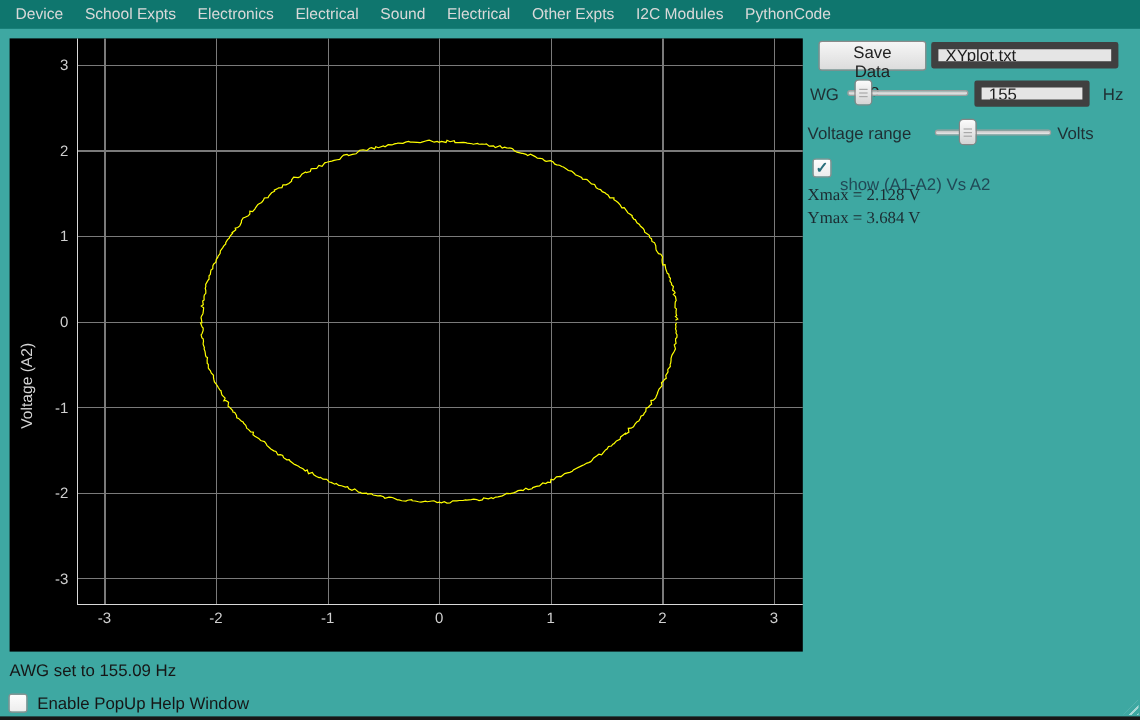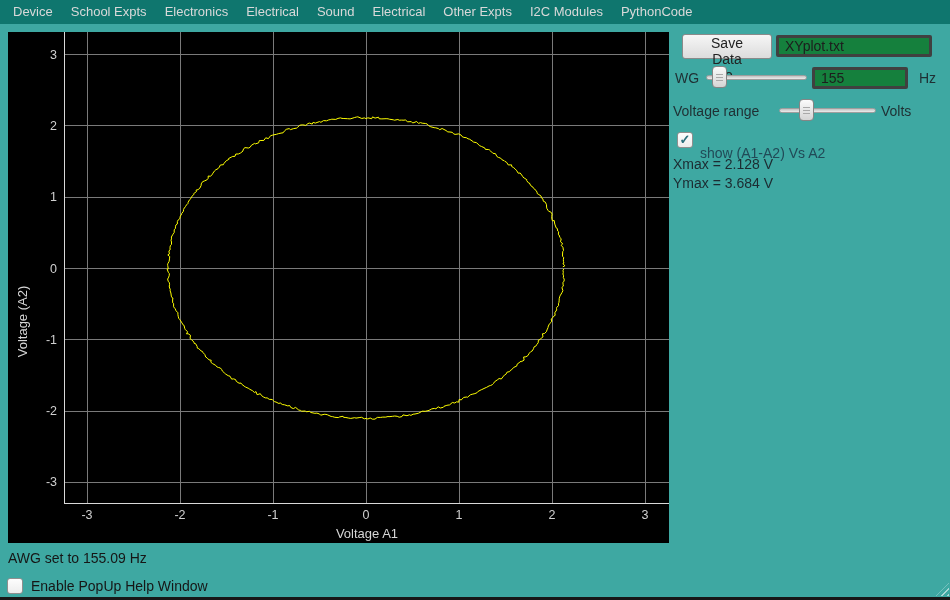--- a/index.html
+++ b/index.html
@@ -36,21 +36,21 @@
   }
   
   .abs { position:absolute; }
   .btn {
     background:linear-gradient(#f6f6f6,#dcdcdc);
     border:1px solid #8a8a8a; border-radius:3px;
     font-size:14px; color:#222; font-family:inherit;
     height:25px; padding:0 23px; cursor:default;
   }
   .entry {
-    background:#15803d; border:3px solid #404040; border-radius:2px;
+    background:#e5e5e5; border:6px solid #404040; border-radius:2px;
     font-size:14px; color:#1d1d1d; font-family:inherit;
     height:22px; padding:0 6px; outline:none;
   }
   .plabel { font-size:14px; color:#1f2f33; white-space:nowrap; }
   .slider { position:absolute; height:22px; }
   .slider .track {
     position:absolute; left:0; right:0; top:9px; height:5px; border-radius:3px;
     background:linear-gradient(#c2c2c2,#ececec);
     border:1px solid #9e9e9e;
   }
@@ -63,21 +63,21 @@
     content:""; position:absolute; left:3px; right:3px; top:7px; height:1px;
     background:#a9a9a9; box-shadow:0 3px 0 #a9a9a9, 0 6px 0 #a9a9a9;
   }
   .checkbox {
     display:inline-block; width:16px; height:16px; border-radius:3px;
     background:linear-gradient(#fdfdfd,#ededed); border:1px solid #8f8f8f;
     text-align:center; line-height:14px; font-size:13px; font-weight:bold;
     color:#2a6f7c; vertical-align:middle;
   }
   .cb-label { font-size:14px; color:#214a57; }
-  .value-text { font-size:14px; color:#1c2b31; }
+  .value-text { font-size:14px; color:#1c2b31;font-family:Liberation Serif, serif; }
   .status-text { font-size:14px; color:#161616; }
   
   .bottom-strip {
     position:absolute; left:0; bottom:0; width:950px; height:3px; background:#171717;
   }
   .grip {
     position:absolute; right:1px; bottom:4px; width:13px; height:13px;
     background:repeating-linear-gradient(-45deg, rgba(255,255,255,.55) 0 1.5px, transparent 1.5px 4.5px);
     clip-path:polygon(100% 0, 100% 100%, 0 100%);
   }
@@ -124,21 +124,20 @@
       <text x="637" y="487" fill="#d0d0d0" font-size="12.5" text-anchor="middle" font-family="&quot;Liberation Sans&quot;, sans-serif">3</text>
       <text x="49" y="26.600000000000023" fill="#d0d0d0" font-size="12.5" text-anchor="end" font-family="&quot;Liberation Sans&quot;, sans-serif">3</text>
       <text x="49" y="97.9" fill="#d0d0d0" font-size="12.5" text-anchor="end" font-family="&quot;Liberation Sans&quot;, sans-serif">2</text>
       <text x="49" y="169.2" fill="#d0d0d0" font-size="12.5" text-anchor="end" font-family="&quot;Liberation Sans&quot;, sans-serif">1</text>
       <text x="49" y="240.5" fill="#d0d0d0" font-size="12.5" text-anchor="end" font-family="&quot;Liberation Sans&quot;, sans-serif">0</text>
       <text x="49" y="311.8" fill="#d0d0d0" font-size="12.5" text-anchor="end" font-family="&quot;Liberation Sans&quot;, sans-serif">-1</text>
       <text x="49" y="383.1" fill="#d0d0d0" font-size="12.5" text-anchor="end" font-family="&quot;Liberation Sans&quot;, sans-serif">-2</text>
       <text x="49" y="454.4" fill="#d0d0d0" font-size="12.5" text-anchor="end" font-family="&quot;Liberation Sans&quot;, sans-serif">-3</text>
       <polyline points="554.8,234.9 556.8,233.8 554.9,231.6 555.9,231.1 555.4,229.3 555.4,227.3 555.7,225.4 554.5,224.4 554.6,221.0 554.8,219.4 555.5,218.5 554.9,215.2 553.1,213.3 554.6,212.1 553.8,210.7 552.5,209.8 553.2,206.7 551.6,205.2 551.6,204.0 550.3,202.2 550.7,199.9 549.7,199.0 549.3,196.5 548.1,195.8 546.8,192.1 546.6,191.0 546.2,188.5 544.4,188.8 543.9,187.0 543.7,184.6 544.1,182.0 542.7,179.9 540.8,179.4 540.2,178.6 538.8,176.4 538.6,175.1 538.5,172.8 537.4,170.2 535.3,169.2 534.9,166.9 533.4,165.9 533.1,164.1 530.9,162.6 529.2,161.5 529.0,160.1 528.0,158.4 525.6,156.4 524.9,155.1 522.8,153.7 521.4,151.0 520.4,150.8 518.7,148.6 518.8,147.7 516.8,146.4 515.0,145.2 514.6,144.3 512.2,141.0 510.2,141.2 508.8,138.8 507.0,136.8 505.4,135.5 503.6,134.4 503.6,132.9 500.2,132.9 498.7,130.4 497.0,129.4 496.5,128.9 493.9,127.7 492.5,126.0 490.6,125.5 488.9,124.5 487.5,121.7 484.9,121.3 482.7,119.1 481.2,117.7 480.3,117.5 477.4,117.4 476.7,115.9 473.6,114.5 471.4,113.6 470.9,112.8 468.3,110.6 465.6,110.1 464.0,108.8 461.5,107.2 460.1,106.8 458.3,105.7 455.9,105.4 454.1,104.6 453.0,103.0 450.7,101.9 447.1,102.4 445.8,101.9 444.1,100.3 442.0,100.0 439.8,99.9 438.0,98.5 434.1,96.5 431.7,97.7 430.4,96.6 427.7,95.8 426.9,95.8 422.8,94.8 420.7,93.7 419.2,92.0 417.7,91.5 414.2,91.2 412.5,90.6 410.5,91.4 408.7,89.5 404.7,91.0 403.3,89.6 399.7,89.8 397.3,87.9 396.0,88.2 393.6,88.1 391.2,88.2 389.9,87.5 386.4,88.2 385.3,87.8 381.3,87.2 380.1,86.8 378.1,86.7 373.9,86.9 371.2,86.8 370.5,85.2 367.1,86.1 364.5,84.9 363.7,86.7 359.9,85.8 357.9,86.6 356.3,85.9 353.8,86.5 349.8,84.8 348.6,85.0 346.7,85.5 342.9,86.7 342.0,86.9 339.6,86.7 335.9,86.5 334.0,86.4 332.4,85.9 330.0,86.4 327.8,87.4 323.8,87.2 322.8,87.5 320.7,87.9 318.6,88.8 315.5,88.6 312.9,90.3 311.5,89.6 307.3,91.1 305.1,90.3 304.2,92.1 301.5,91.1 300.0,91.5 297.8,93.4 294.6,92.8 291.8,93.2 289.7,95.2 288.7,96.1 285.7,96.6 282.4,97.6 281.2,96.6 278.3,97.3 276.7,98.7 275.1,100.8 273.0,101.1 270.3,101.7 268.5,102.3 265.0,103.0 264.4,103.2 262.6,103.7 260.4,106.6 257.7,105.8 255.9,108.4 252.9,108.5 251.3,108.6 250.6,110.9 247.2,111.9 246.6,111.4 243.5,113.2 242.1,115.3 240.5,116.0 236.7,115.6 235.0,118.0 235.0,119.0 232.7,120.9 230.3,122.0 227.8,122.0 227.0,124.3 224.3,124.5 223.4,125.1 220.6,126.5 220.8,127.4 218.3,128.7 216.0,131.4 215.4,132.7 212.3,133.0 211.4,135.0 210.0,136.7 207.6,137.9 206.8,138.6 204.9,141.2 204.5,142.1 202.5,144.3 200.2,144.0 200.2,146.3 198.9,147.9 196.3,149.0 194.6,149.7 193.2,151.9 193.2,153.3 191.8,156.2 190.1,157.6 188.0,158.2 188.5,159.5 185.4,161.9 185.8,162.3 183.6,164.9 183.0,166.4 181.6,167.7 180.1,170.3 180.1,171.3 178.5,172.9 177.5,174.5 175.6,177.1 175.6,177.7 175.4,179.3 173.6,181.7 173.7,182.1 172.3,184.1 171.8,186.7 170.3,187.8 169.4,189.4 169.3,192.0 167.8,193.1 167.5,194.8 167.3,196.6 166.2,197.8 166.2,200.7 165.7,201.1 164.7,202.7 163.4,205.0 163.5,206.9 163.0,208.2 163.5,210.0 163.5,212.4 162.3,213.8 162.0,215.4 162.1,217.9 160.9,218.9 161.4,222.0 159.8,223.0 161.7,224.5 161.5,226.9 161.1,229.4 159.9,231.5 159.5,232.9 159.7,233.4 160.3,236.9 159.1,237.0 160.4,240.5 161.3,241.4 161.3,243.3 160.4,245.9 159.6,247.0 160.3,249.6 161.3,250.4 161.6,252.3 161.3,254.0 161.3,255.0 162.3,257.7 162.1,258.8 162.9,261.0 163.3,264.1 163.7,265.3 164.9,266.0 164.6,268.0 164.7,270.8 165.6,271.5 165.6,274.8 166.7,276.3 167.2,276.6 168.0,278.8 169.9,280.7 169.9,282.5 170.2,284.2 170.7,286.3 171.8,287.6 173.4,290.0 173.9,290.9 175.6,293.4 176.1,293.5 176.7,296.3 177.1,297.3 179.6,299.8 178.5,301.9 180.1,301.7 182.5,303.3 182.0,306.5 183.5,307.6 185.9,310.1 186.1,311.3 187.6,311.7 189.1,314.3 189.3,316.1 190.8,316.7 193.0,318.8 194.8,319.8 195.0,320.6 196.8,322.5 197.7,325.0 199.0,325.8 201.0,327.9 203.2,328.2 202.8,330.2 204.4,331.5 207.6,333.3 209.2,335.1 210.6,335.5 212.4,336.0 213.7,337.6 214.4,339.1 216.6,341.1 217.7,342.1 220.2,343.7 222.0,344.2 223.6,347.1 225.7,346.9 227.6,347.6 228.3,349.4 231.0,351.2 233.0,351.1 233.7,352.2 236.9,354.7 237.5,355.0 240.8,356.5 241.8,357.3 244.5,358.7 246.4,360.5 248.0,359.6 249.1,362.7 252.3,361.7 253.5,363.6 255.7,365.1 257.8,366.0 259.1,365.8 261.2,367.3 264.3,367.5 266.4,369.7 268.0,370.0 270.9,371.5 272.2,370.9 274.3,372.5 276.6,372.8 279.8,373.9 281.7,373.5 282.7,375.4 285.3,376.6 287.6,375.4 290.8,378.1 292.3,378.3 293.7,379.2 297.5,379.0 298.3,379.8 301.4,379.3 302.9,380.5 306.9,381.3 308.9,381.1 311.6,382.0 312.7,383.2 316.2,382.3 317.9,382.4 319.5,382.8 323.2,384.5 324.5,384.6 326.8,385.3 330.3,385.6 331.7,384.9 335.1,384.3 335.5,385.3 337.9,385.5 340.8,386.1 342.8,386.4 346.7,385.7 348.0,386.1 351.9,385.5 353.6,385.3 356.3,386.8 358.1,386.4 359.8,387.0 362.2,386.0 364.5,387.2 367.0,387.1 369.3,385.4 372.7,385.4 374.8,385.1 377.8,385.1 380.0,384.5 381.0,384.7 384.7,384.3 386.8,384.0 389.2,384.3 391.2,385.2 393.9,384.6 395.0,382.9 399.0,383.7 401.5,382.8 402.9,383.4 405.1,382.2 407.0,382.0 410.6,381.2 413.1,379.8 414.1,379.2 417.2,379.3 420.0,378.7 422.0,377.9 423.7,376.9 426.3,376.4 427.9,376.8 430.2,374.8 432.3,376.0 435.3,375.3 436.0,374.3 438.9,373.3 441.6,372.9 444.3,370.5 446.8,371.0 448.5,369.8 450.7,370.2 451.1,367.5 453.3,367.9 455.7,365.4 458.9,365.0 459.4,365.3 462.6,362.7 464.8,362.1 466.9,361.6 468.9,360.8 469.8,359.6 473.3,357.7 473.3,357.8 477.0,356.0 478.7,355.3 481.1,353.9 482.6,353.5 484.3,352.7 485.5,351.5 486.5,349.8 489.7,347.6 491.1,346.5 493.3,347.0 494.9,344.9 496.6,342.9 497.9,342.3 499.1,340.1 501.5,339.7 502.7,338.1 503.7,337.7 505.7,335.4 508.7,334.1 509.2,332.1 511.1,330.7 513.2,329.1 513.4,329.7 516.1,328.1 515.6,325.0 517.9,324.8 519.9,323.6 521.3,321.2 522.9,319.5 524.3,318.9 525.5,316.7 526.1,314.9 528.2,313.8 528.8,312.5 530.2,310.8 530.4,308.2 532.1,307.5 533.7,305.7 535.0,304.9 534.4,301.8 536.5,301.5 538.4,299.7 539.0,297.9 540.1,295.5 539.9,295.3 541.2,292.2 543.1,290.3 543.7,289.2 543.2,287.0 544.7,285.7 545.7,284.2 547.2,283.3 546.8,280.8 548.7,277.9 548.5,276.6 548.5,275.8 550.6,273.4 550.4,271.8 550.9,270.5 551.2,268.2 551.2,266.7 551.7,264.8 552.0,263.9 553.8,260.9 554.2,260.1 554.9,258.7 553.9,255.4 555.4,254.1 555.0,252.1 555.0,250.3 556.1,249.1 556.2,247.1 555.3,245.5 555.6,243.8 554.9,242.0 555.3,240.5 555.0,238.3 555.8,236.9" fill="none" stroke="#ffff00" stroke-width="1"></polyline>
     </svg>
-  <div class="xlabel">Voltage A1</div>
   <div class="ylabel">Voltage (A2)</div>
 </div>
 
 <button class="btn abs" style="left:682px; top:34px; width:90px;">Save Data to</button>
 <input class="entry abs" style="left: 776px; top: 35px; width: 156px;" value="XYplot.txt">
 
 <div class="plabel abs" style="left:675px; top:70px;text-align:center;">WG</div>
 <div class="slider abs" style="left:706px; top:66px; width:101px;">
   <div class="track"></div>
   <div class="handle" id="wg-handle" style="left: 6.02px;"></div>

